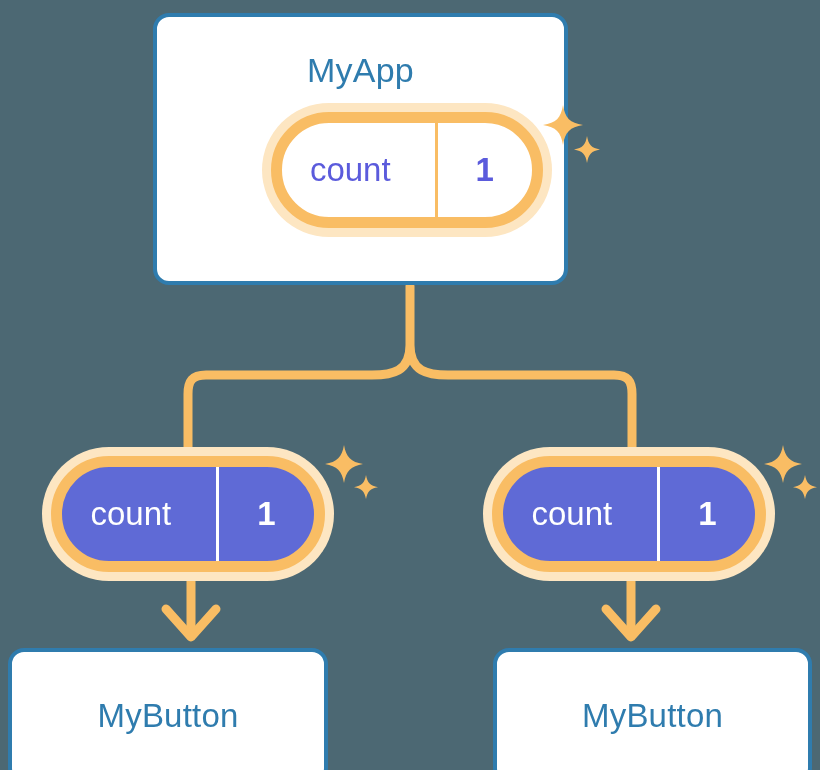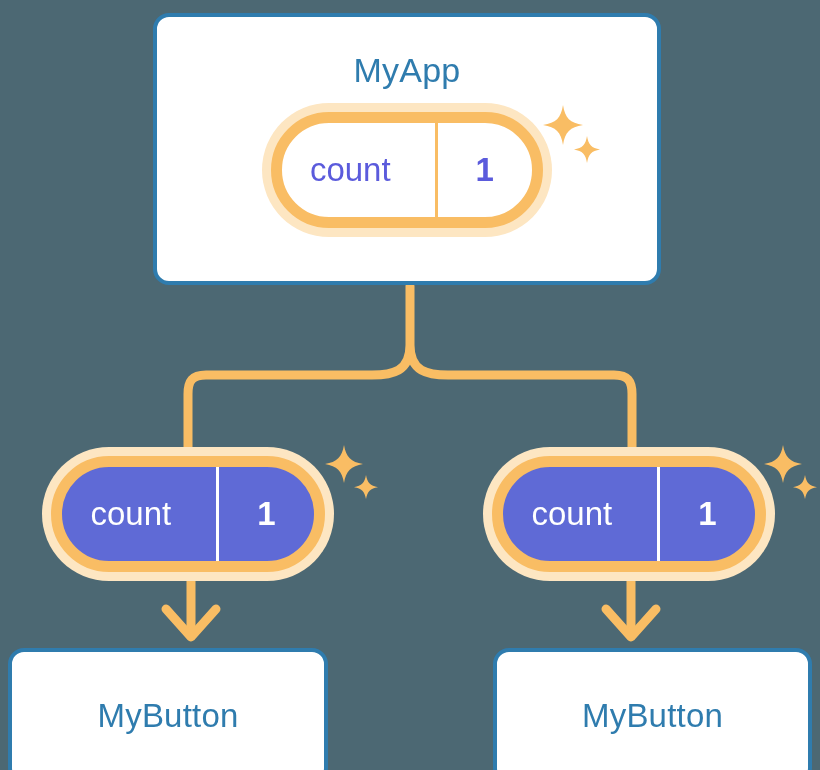--- a/index.html
+++ b/index.html
@@ -39,21 +39,21 @@
     color: #2f7cae;
     font-size: 34px;
     font-weight: 400;
     letter-spacing: 0.2px;
     white-space: nowrap;
   }
 
   #app-box {
     left: 153px;
     top: 13px;
-    width: 508px;
+    width: 415px;
     height: 272px;
   }
   #app-box .comp-title {
     position: absolute;
     top: 34px;
     left: 0;
     width: 100%;
     text-align: center;
   }
 

